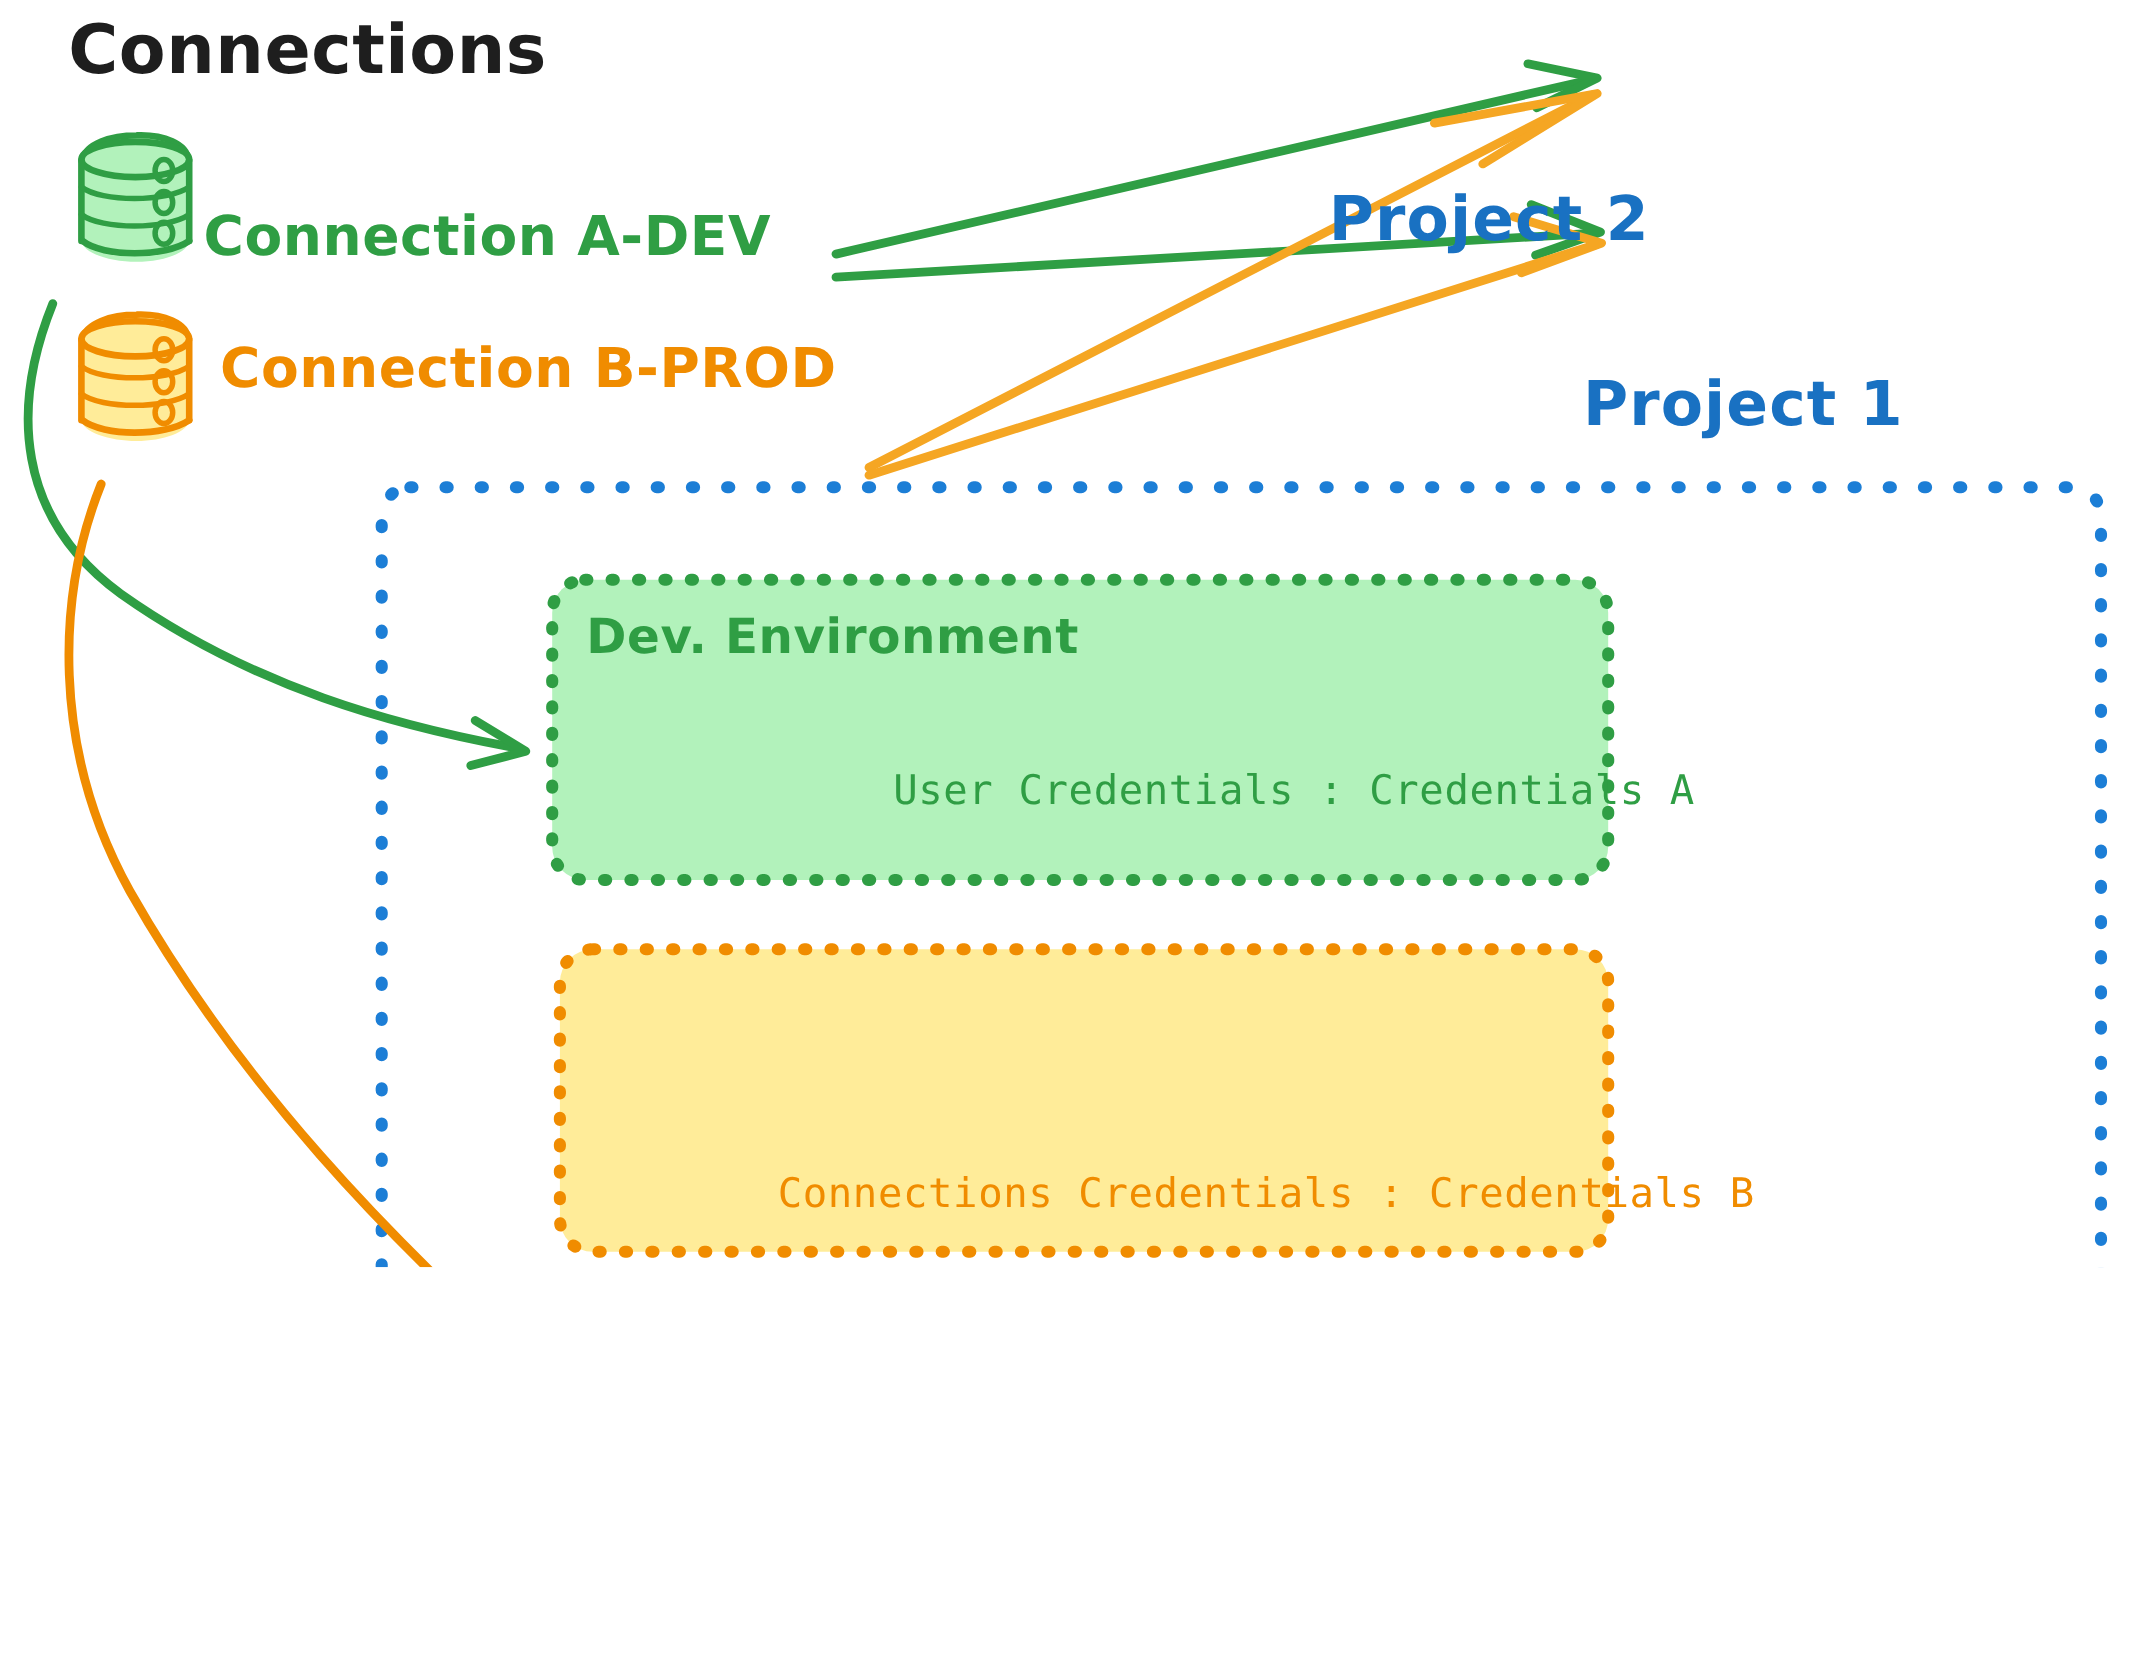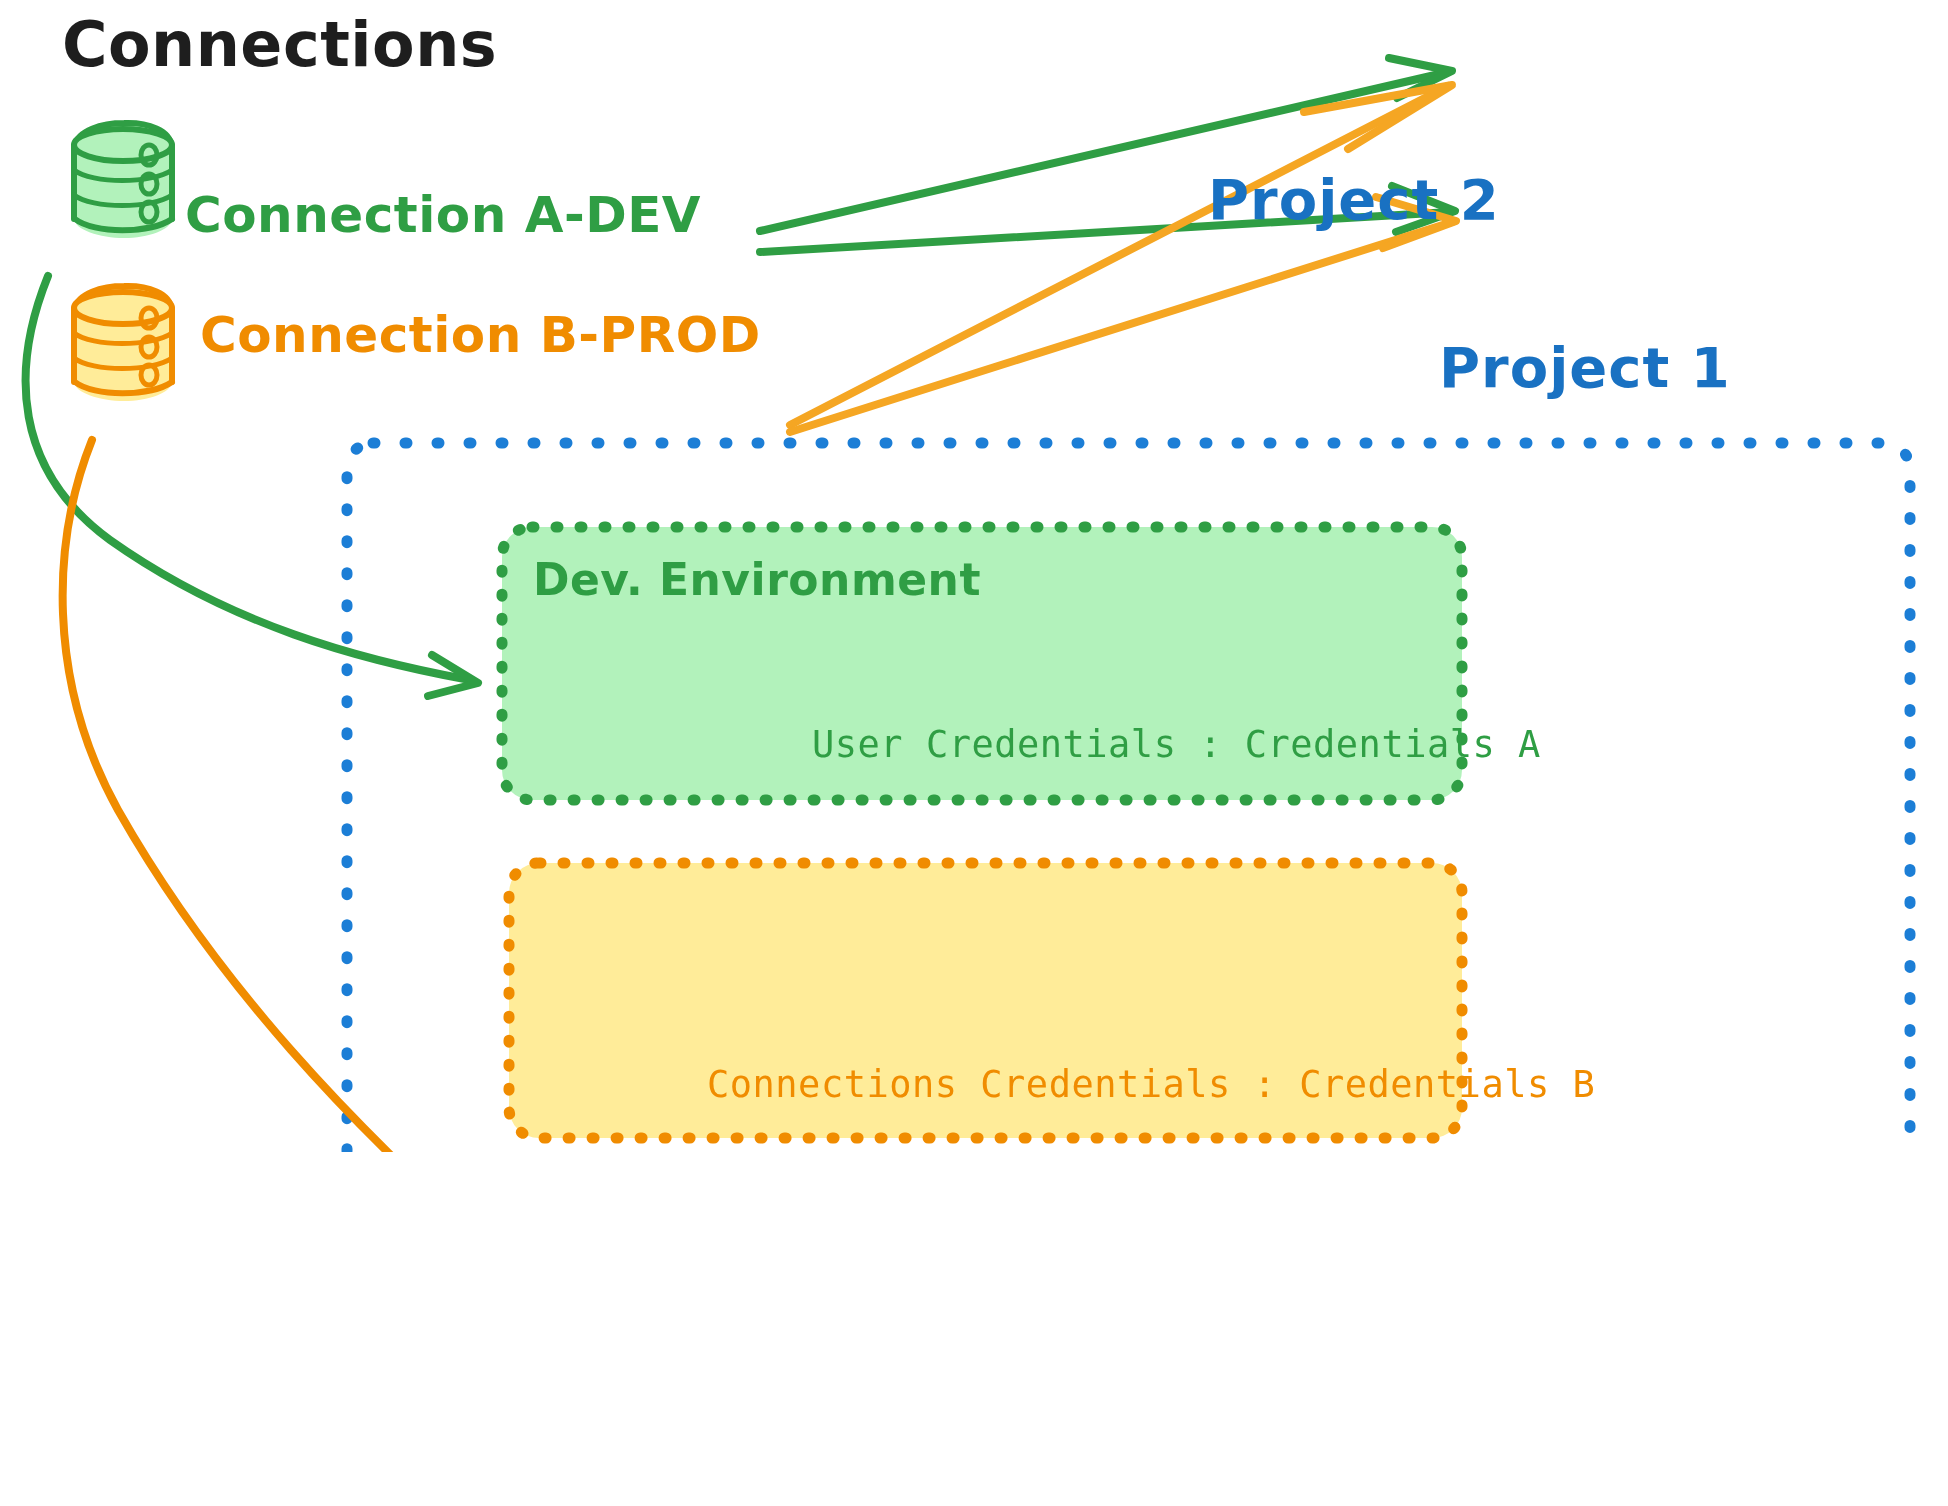--- a/index.html
+++ b/index.html
@@ -69,21 +69,21 @@
   }
   .dev-title { left: 533px; top: 558px; color: #2f9e44; text-align: right; }
   .prod-title { left: 546px; top: 890px; color: #f08c00; }
 
   .cred {
     font-family: "DejaVu Sans Mono", monospace;
     font-size: 37px;
     font-weight: 500;
     letter-spacing: 0.5px;
   }
-  .dev-cred { left: 812px; top: 726px; color: #2f9e44; }
+  .dev-cred { left: 812px; top: 700px; color: #2f9e44; }
   .prod-cred { left: 707px; top: 1066px; color: #f08c00; }
 </style>
 </head>
 <body>
 
 <div id="canvas">
 
   <svg id="art" viewBox="0 0 1948 1506">
     <defs>
       

